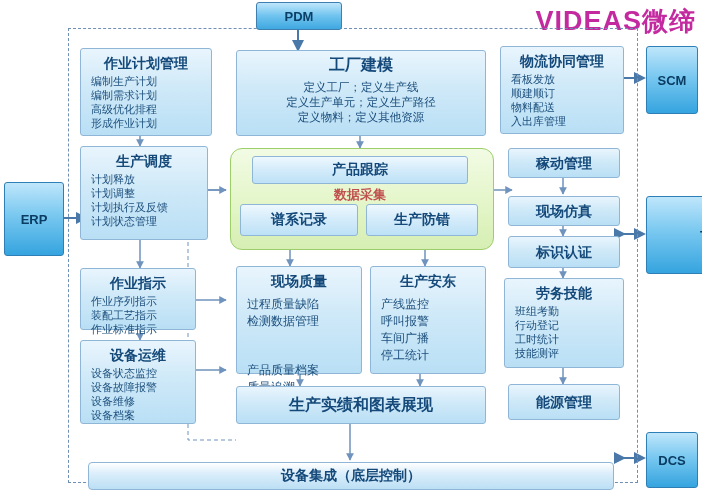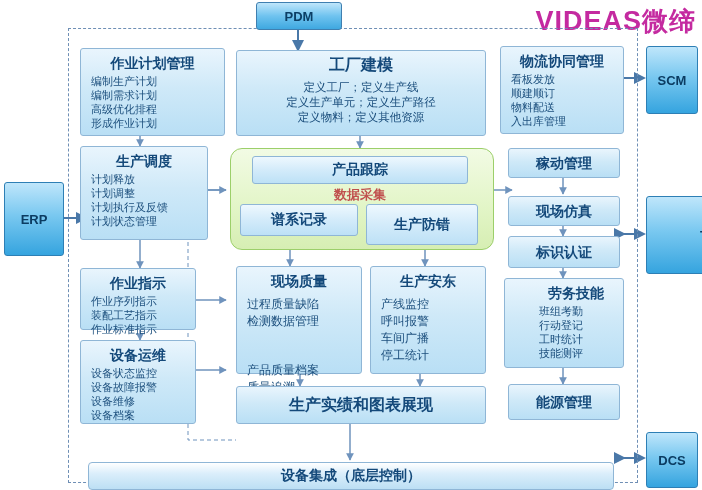--- a/index.html
+++ b/index.html
@@ -76,21 +76,21 @@
   }
   .inner-green{
     position:absolute;box-sizing:border-box;
     border:1px solid #8fb6d6;border-radius:3px;
     background:linear-gradient(to bottom,#eef8fe 0%,#d3ebfa 50%,#bde1f6 100%);
     display:flex;align-items:center;justify-content:center;
     font-size:14px;font-weight:bold;color:#14497a;
   }
   #prod-track{left:252px;top:156px;width:216px;height:28px;}
   #genealogy{left:240px;top:204px;width:118px;height:32px;}
-  #err-proof{left:366px;top:204px;width:112px;height:41px;}
+  #err-proof{left:366px;top:204px;width:112px;height:32px;}
   .collect-label{
     position:absolute;left:300px;top:186px;width:120px;
     text-align:center;font-size:13px;font-weight:bold;color:#c0504d;
   }
 
   
   .integration{
     position:absolute;left:88px;top:462px;width:524px;height:26px;
     border:1px solid #8fb6d6;border-radius:4px;
     background:linear-gradient(to bottom,#ffffff 0%,#dbeefb 40%,#bcdff4 100%);
@@ -163,21 +163,21 @@
   </svg>
 
   <div class="outer-frame"></div>
 
   <div class="pdm">PDM</div>
   <div class="sidebox" id="erp">ERP</div>
   <div class="sidebox" id="scm">SCM</div>
   <div class="sidebox" id="tds">TDS</div>
   <div class="sidebox" id="dcs">DCS</div>
 
-  <div class="box" style="left:80px;top:48px;width:145px;height:88px;">
+  <div class="box" style="left:80px;top:48px;width:132px;height:88px;">
     <div class="title">作业计划管理</div>
     <ul>
       <li>编制生产计划</li>
       <li>编制需求计划</li>
       <li>高级优化排程</li>
       <li>形成作业计划</li>
     </ul>
   </div>
 
   <div class="box" style="left:80px;top:146px;width:128px;height:94px;">
@@ -237,21 +237,21 @@
   <div class="box center" style="left:508px;top:148px;width:112px;height:30px;">
     <div class="title">稼动管理</div>
   </div>
   <div class="box center" style="left:508px;top:196px;width:112px;height:30px;">
     <div class="title">现场仿真</div>
   </div>
   <div class="box center" style="left:508px;top:236px;width:112px;height:32px;">
     <div class="title">标识认证</div>
   </div>
 
-  <div class="box" style="left:504px;top:278px;width:120px;height:90px;padding-left:24px;">
+  <div class="box" style="left:504px;top:278px;width:120px;height:90px;">
     <div class="title">劳务技能</div>
     <ul>
       <li>班组考勤</li>
       <li>行动登记</li>
       <li>工时统计</li>
       <li>技能测评</li>
     </ul>
   </div>
 
   <div class="box center" style="left:508px;top:384px;width:112px;height:36px;">

